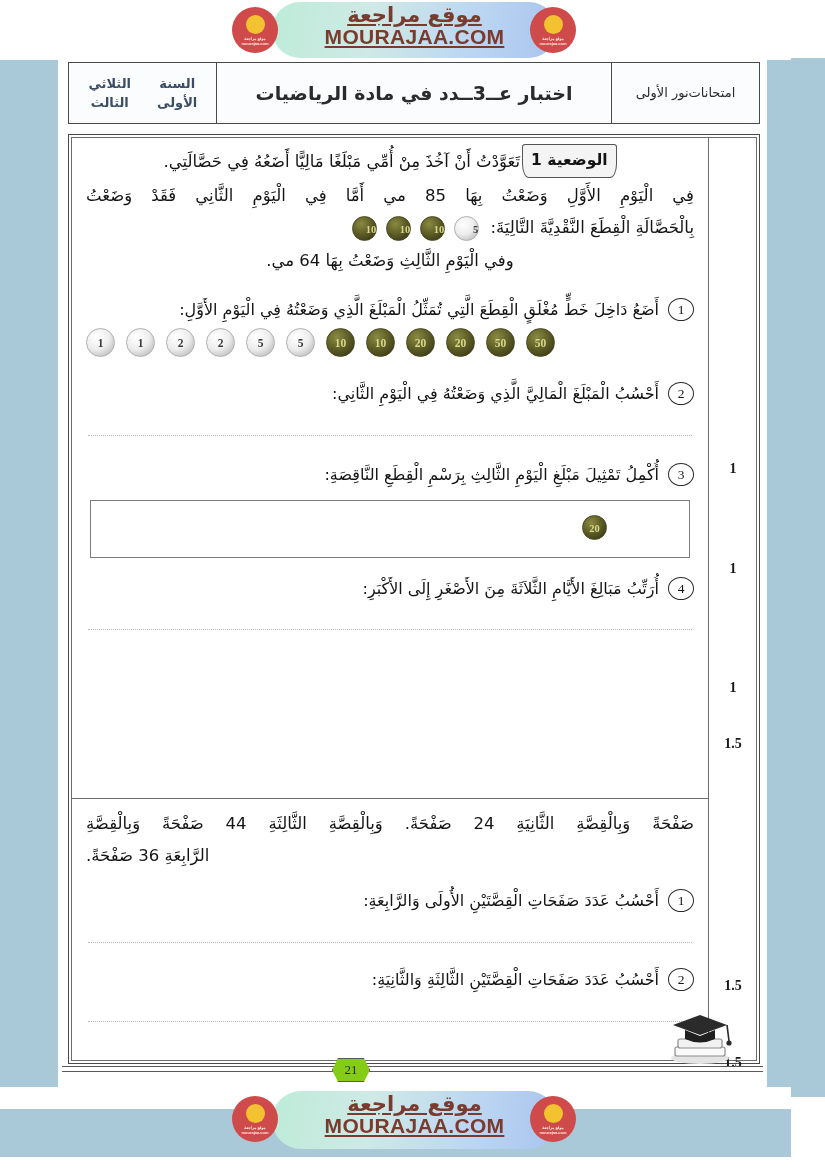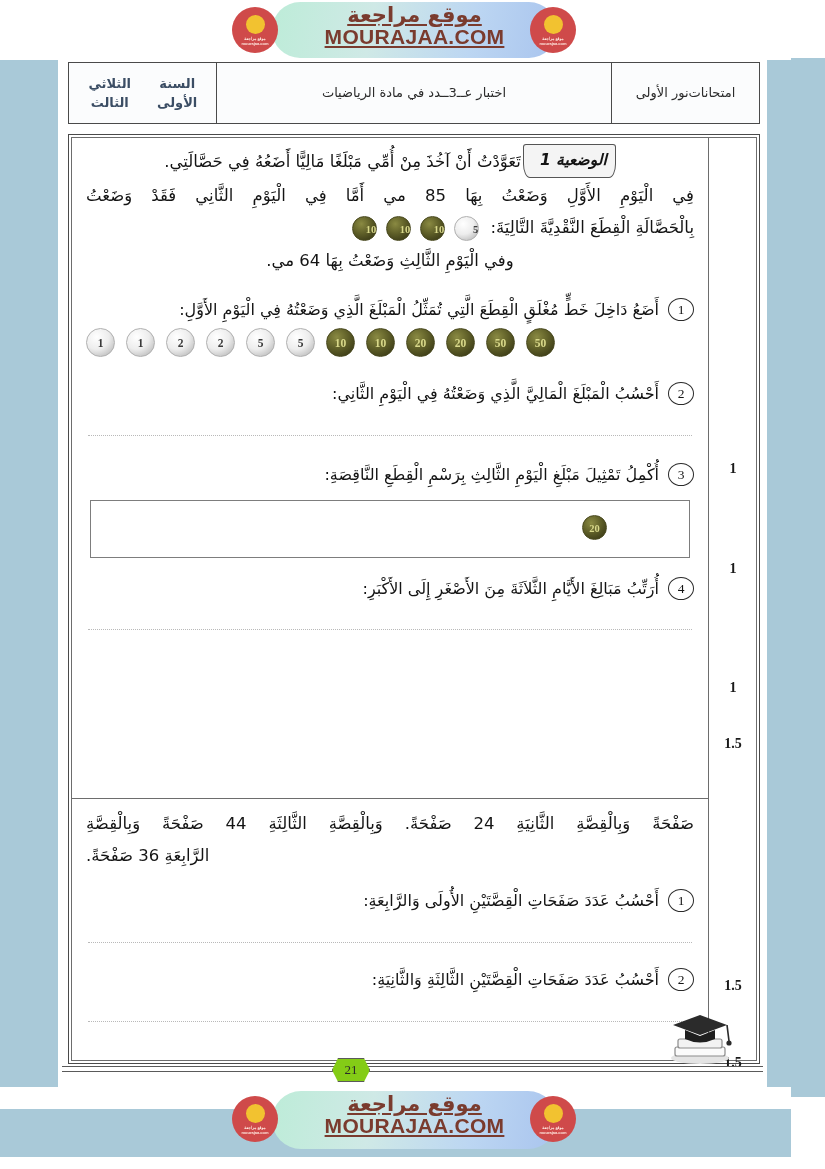--- a/index.html
+++ b/index.html
@@ -145,21 +145,21 @@
     align-items: center;
     justify-content: center;
     text-align: center;
     color: #2b2b2b;
     font-size: 13px;
     line-height: 1.5;
     box-sizing: border-box;
     padding: 0 6px;
   }
   .hdr-cell.right { width: 148px; border-left: 1.6px solid #4a4a4a; }
-  .hdr-cell.mid   { flex: 1; font-size: 13px; font-weight: normal; letter-spacing: 0.3px; text-align: center; }
+  .hdr-cell.mid   { flex: 1; font-size: 19px; font-weight: bold; letter-spacing: 0.3px; text-align: center; }
   .hdr-cell.left  { width: 148px; border-right: 1.6px solid #4a4a4a; color: #3b4d64; font-weight: bold; }
 
   
   .exam-frame {
     position: absolute;
     left: 10px;
     top: 76px;
     width: 692px;
     height: 930px;
     border: 1.4px solid #4a4a4a;
@@ -217,29 +217,28 @@
     font-size: 16.5px;
     line-height: 1.95;
     color: #141414;
     text-align: justify;
     text-align-last: center;
     direction: rtl;
   }
   .situation-tag {
     display: inline-block;
     border: 1.3px solid #555;
-    padding: 0px 8px 2px 16px;
+    padding: 0px 8px 2px 8px;
     margin-left: 2px;
     font-size: 15.5px;
     font-weight: bold;
     background: #f4f4f4;
     border-radius: 3px 3px 7px 7px / 3px 3px 14px 14px;
     position: relative;
     top: -2px;
-    font-style: italic;
   }
 
   
   .q-row {
     display: flex;
     flex-direction: row;
     align-items: flex-start;
     direction: rtl;
     font-size: 16px;
     line-height: 1.85;

